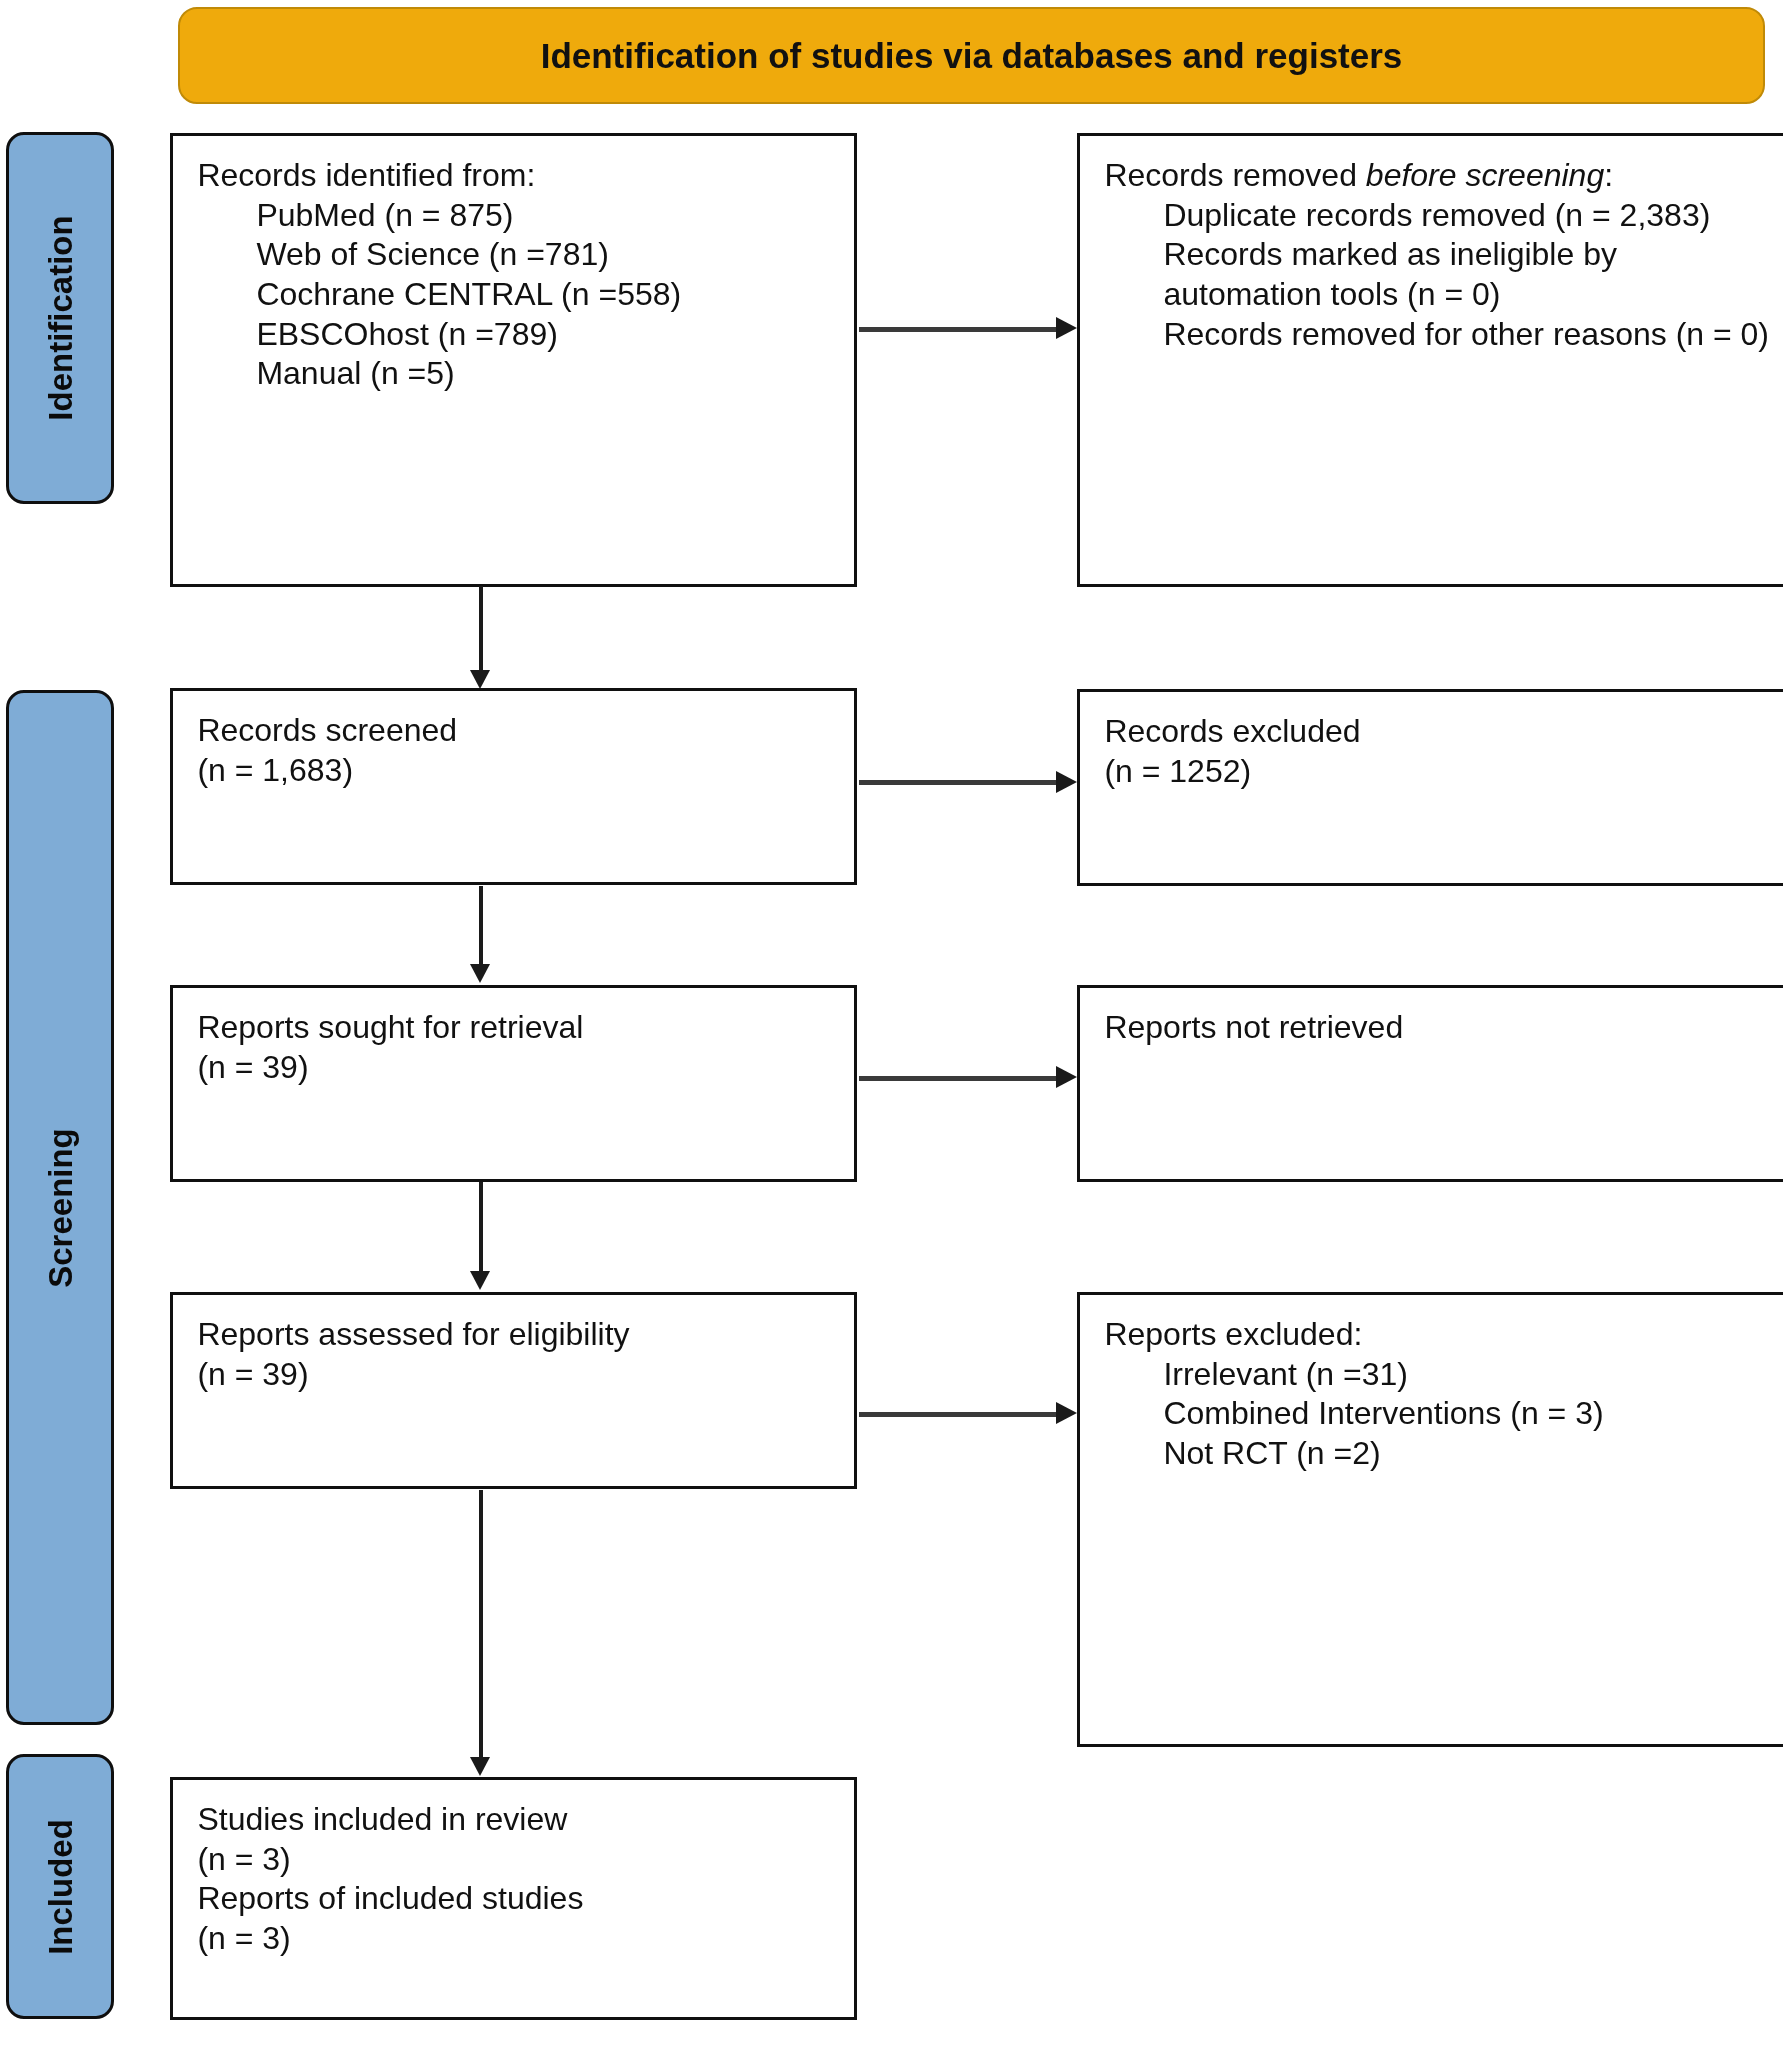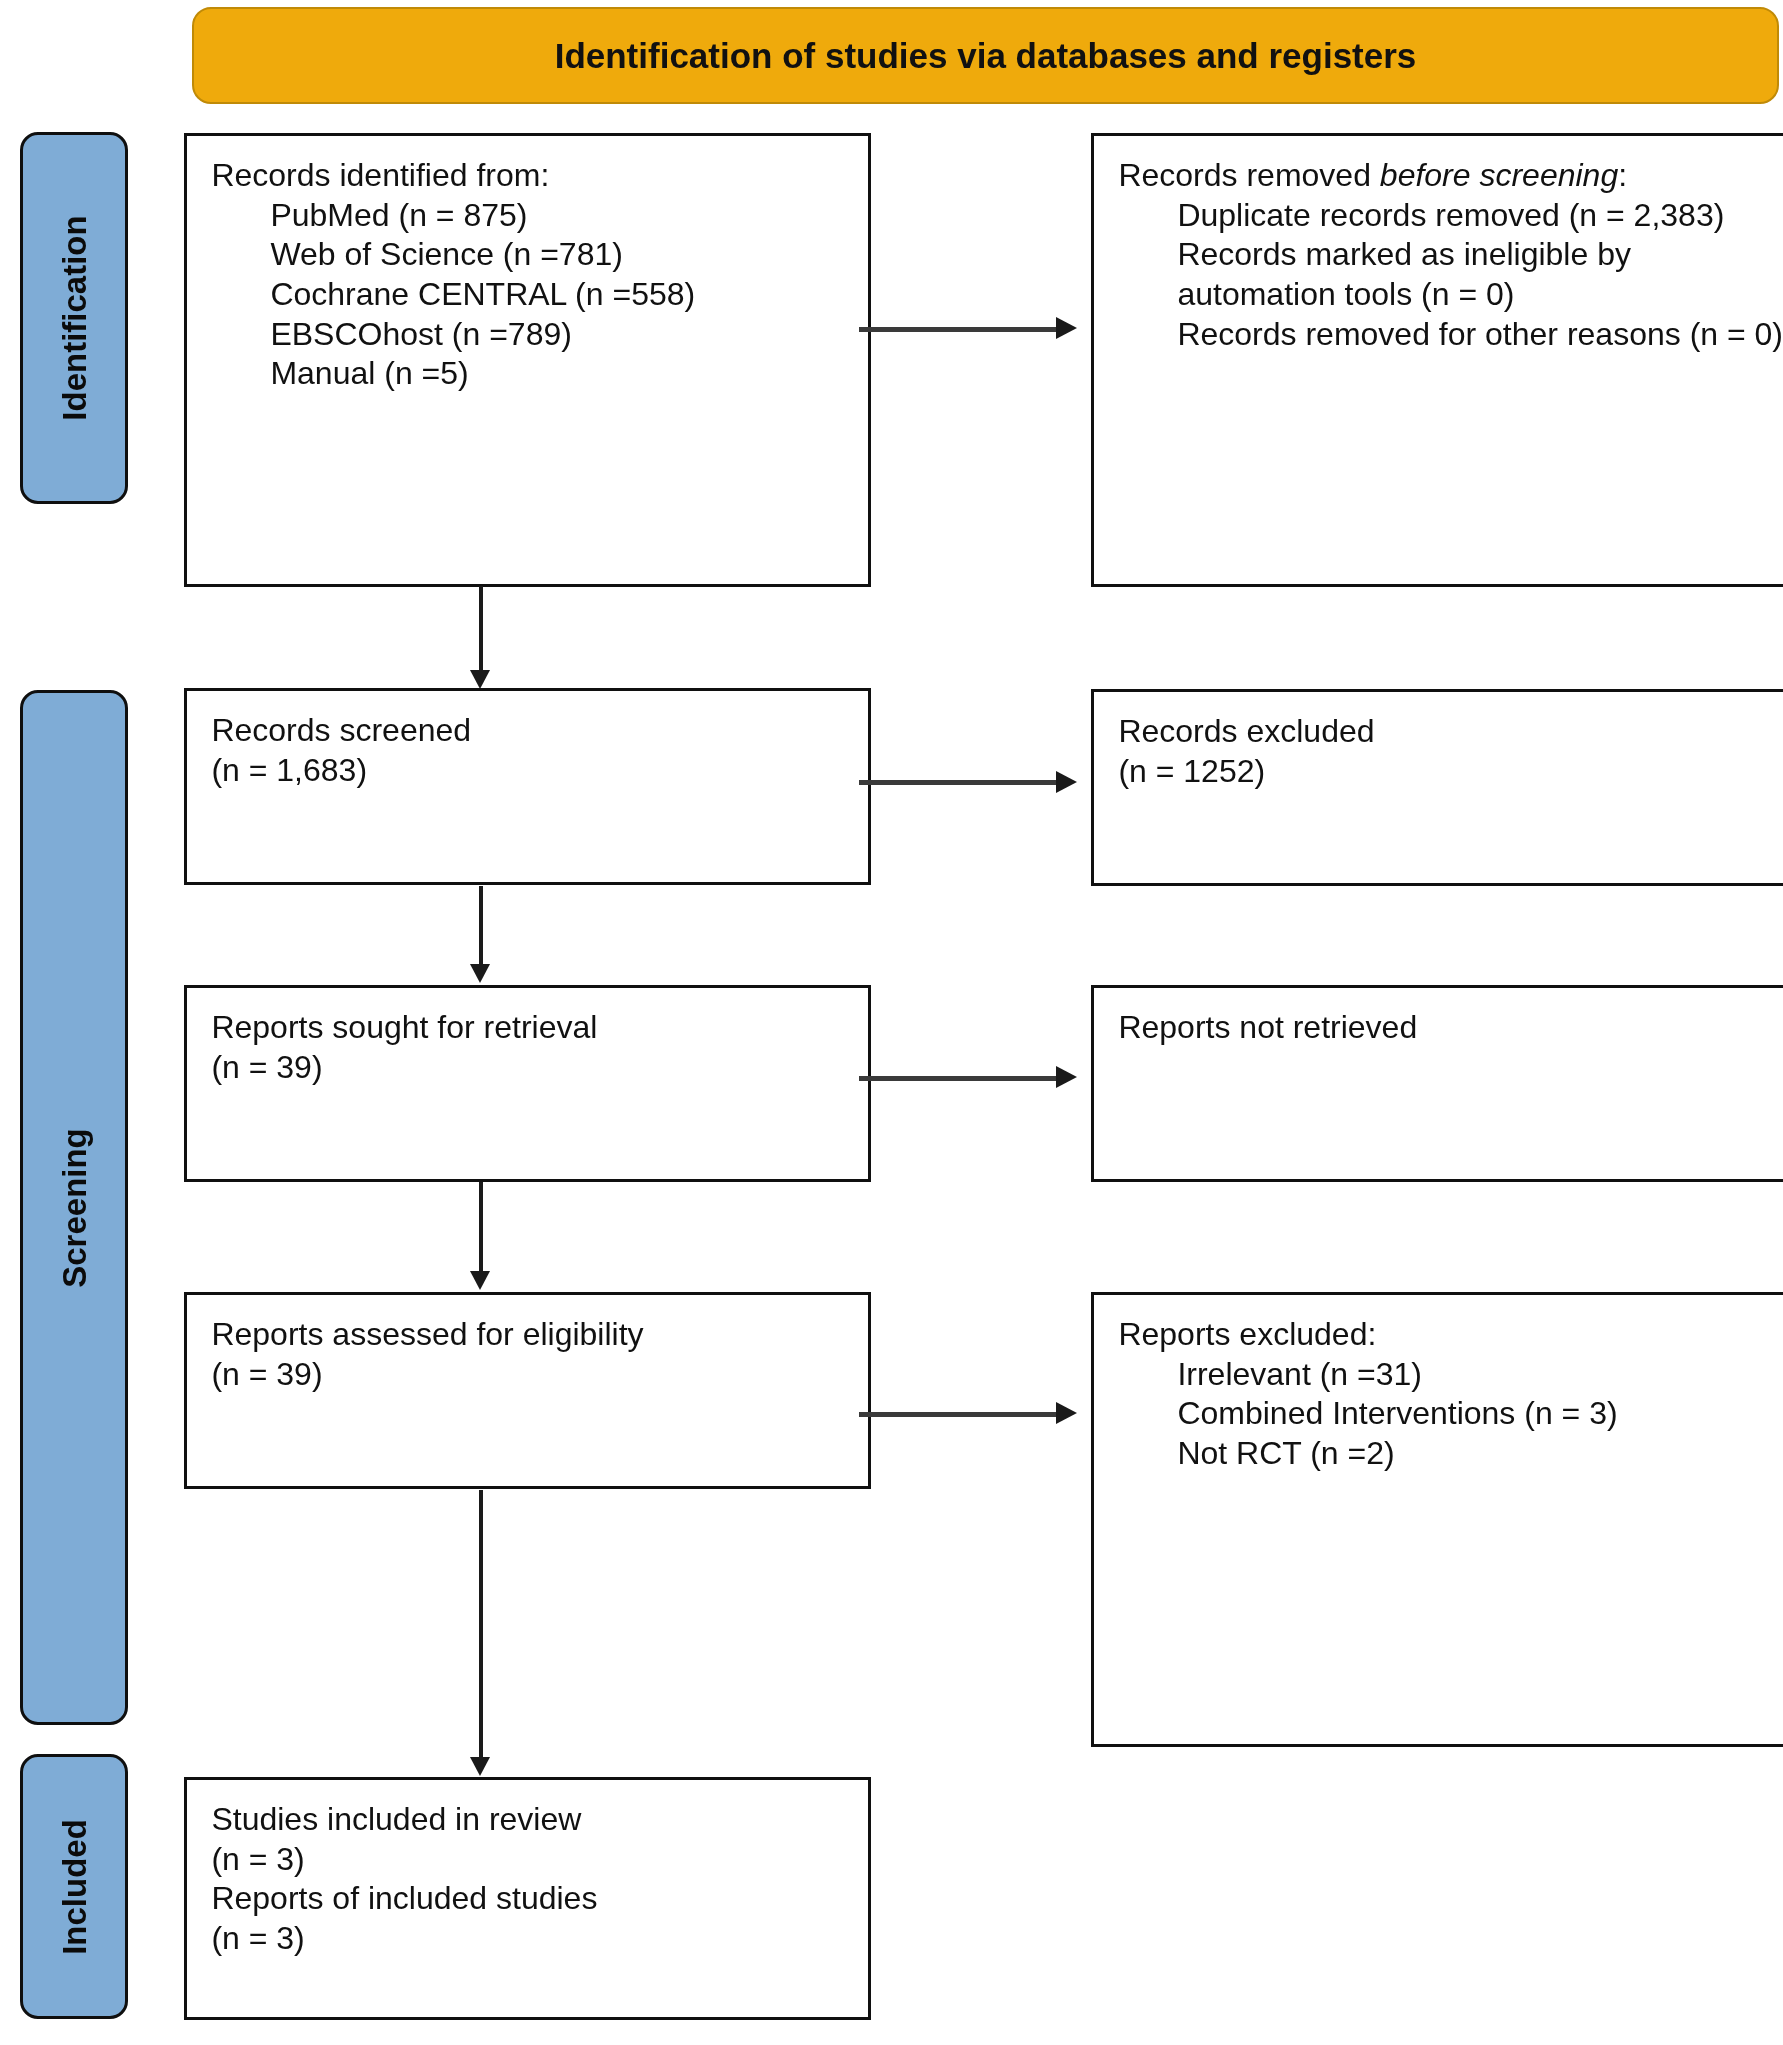--- a/index.html
+++ b/index.html
@@ -9,21 +9,21 @@
   }
   body {
     width: 1783px;
     height: 2046px;
     position: relative;
     font-family: "Liberation Sans", sans-serif;
     -webkit-font-smoothing: antialiased;
   }
 
   
-  .node { position: absolute; box-sizing: border-box; margin-left: 14px; }
+  .node { position: absolute; box-sizing: border-box; }
 
   
   .banner {
     left: 178px;
     top: 7.4px;
     width: 1587px;
     height: 97px;
     background: #EFAA0C;
     border: 2.7px solid #C08A07;
     border-radius: 19px;

